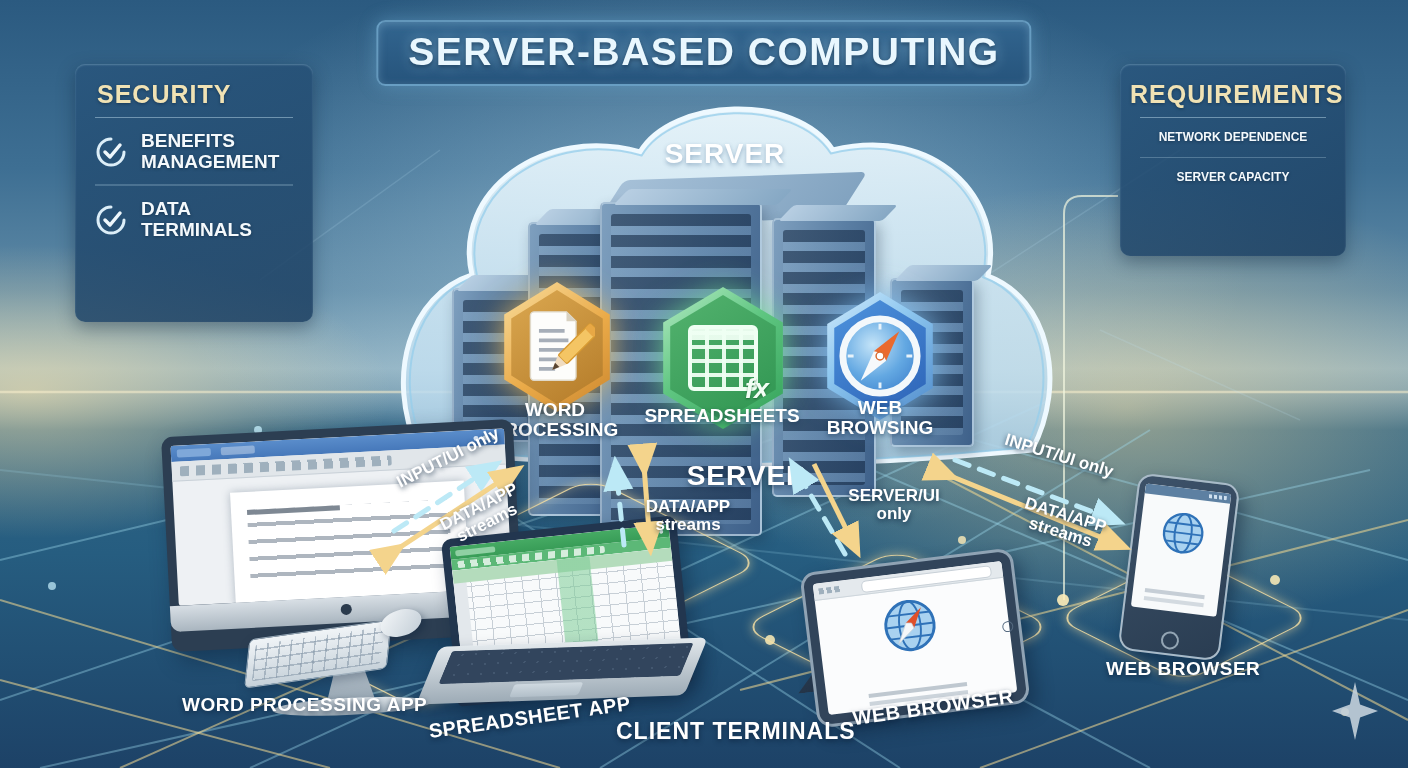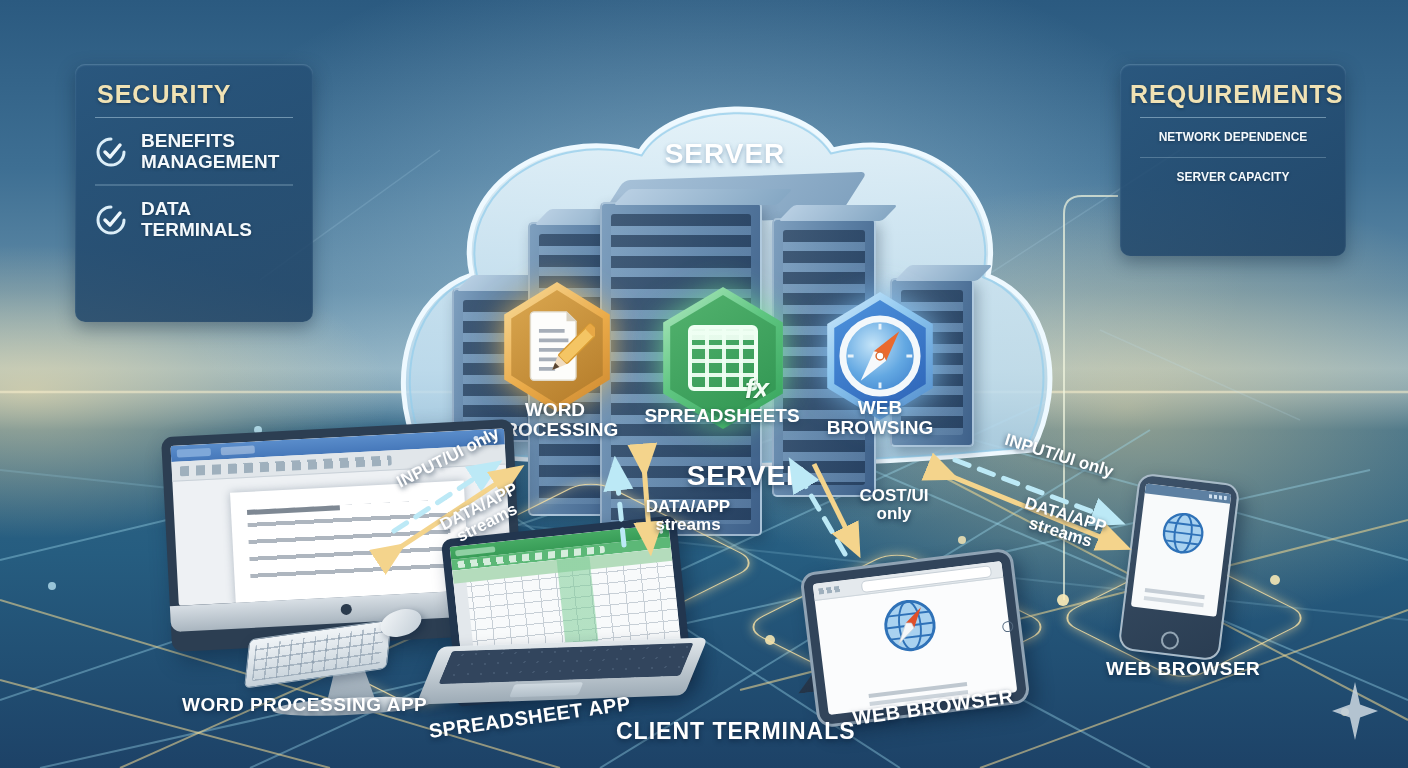--- a/index.html
+++ b/index.html
@@ -343,21 +343,21 @@
       <line x1="955" y1="460" x2="1114" y2="520" stroke="#bce9f6" stroke-width="5" stroke-dasharray="15 11" stroke-linecap="round" marker-end="url(#mC)"></line>
       <line x1="948" y1="475" x2="1120" y2="545" stroke="#f4d48c" stroke-width="5" marker-start="url(#mY)" marker-end="url(#mY)"></line>
     </g>
   </svg>
 
   <div class="flow-label" style="left:378px;top:449px;width:140px;transform:rotate(-27deg);">INPUT/UI only</div>
   <div class="flow-label" style="left:408px;top:497px;width:150px;transform:rotate(-27deg);">DATA/APP
 streams</div>
   <div class="flow-label" style="left:630px;top:498px;width:116px;">DATA/APP
 streams</div>
-  <div class="flow-label" style="left:838px;top:487px;width:112px;">COST/UI
+  <div class="flow-label" style="left:838px;top:487px;width:112px;">SERVER/UI
 only</div>
   <div class="flow-label" style="left:984px;top:447px;width:150px;transform:rotate(17deg);">INPUT/UI only</div>
   <div class="flow-label" style="left:988px;top:506px;width:150px;transform:rotate(17deg);">DATA/APP
 streams</div>
 
   <div class="device desktop-group">
     <div class="imac-frame">
       <div class="imac-screen">
         <div class="bar-blue"></div>
         <div class="bar-tools"></div>
@@ -412,20 +412,23 @@
       <div class="ph-lines"></div>
     </div>
   </div>
 
   <div class="device-label lbl-desktop">WORD PROCESSING APP</div>
   <div class="device-label lbl-laptop">SPREADSHEET APP</div>
   <div class="device-label lbl-clients">CLIENT TERMINALS</div>
   <div class="device-label lbl-tablet">WEB BROWSER</div>
   <div class="device-label lbl-phone">WEB BROWSER</div>
 
+  <div class="title-box">
+    <h1>SERVER-BASED COMPUTING</h1>
+  </div>
 
   <div class="panel benefits">
     <h2>SECURITY</h2>
     <div class="rule"></div>
     <div class="benefit-row">
       <svg class="check" width="32" height="32" viewBox="0 0 32 32">
         <path d="M 16 3 A 13 13 0 1 0 29 16" fill="none" stroke="#dceef8" stroke-width="3" stroke-linecap="round"></path>
         <path d="M 10 16 L 15 21 L 25 9" fill="none" stroke="#eef7fc" stroke-width="3.5" stroke-linecap="round" stroke-linejoin="round"></path>
       </svg>
       <div class="benefit-label">BENEFITS MANAGEMENT</div>

